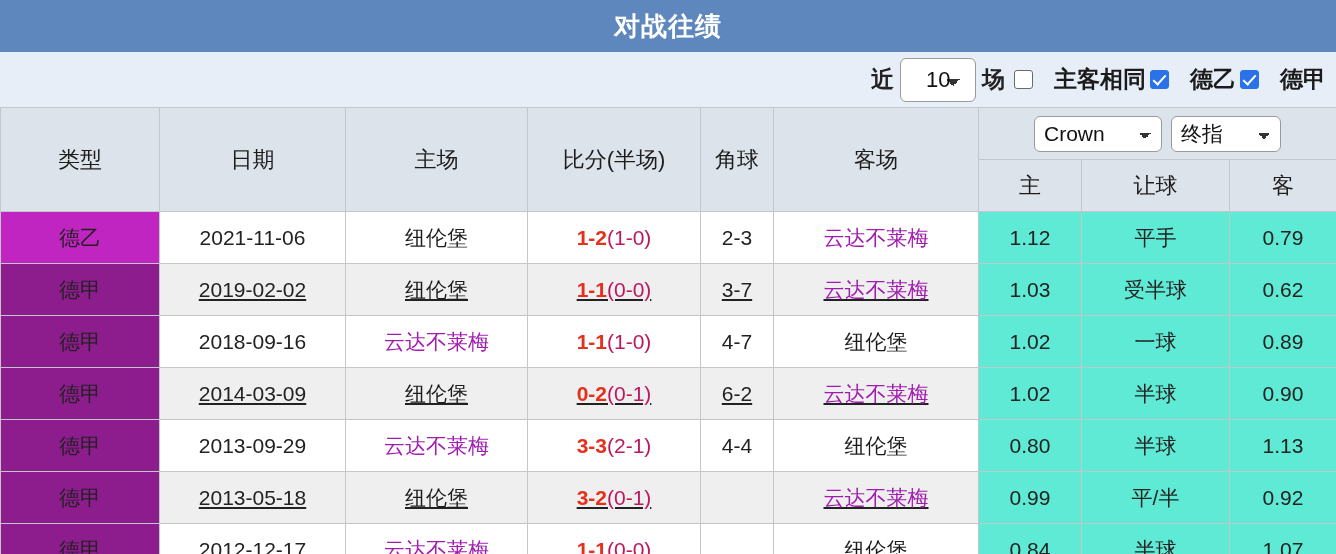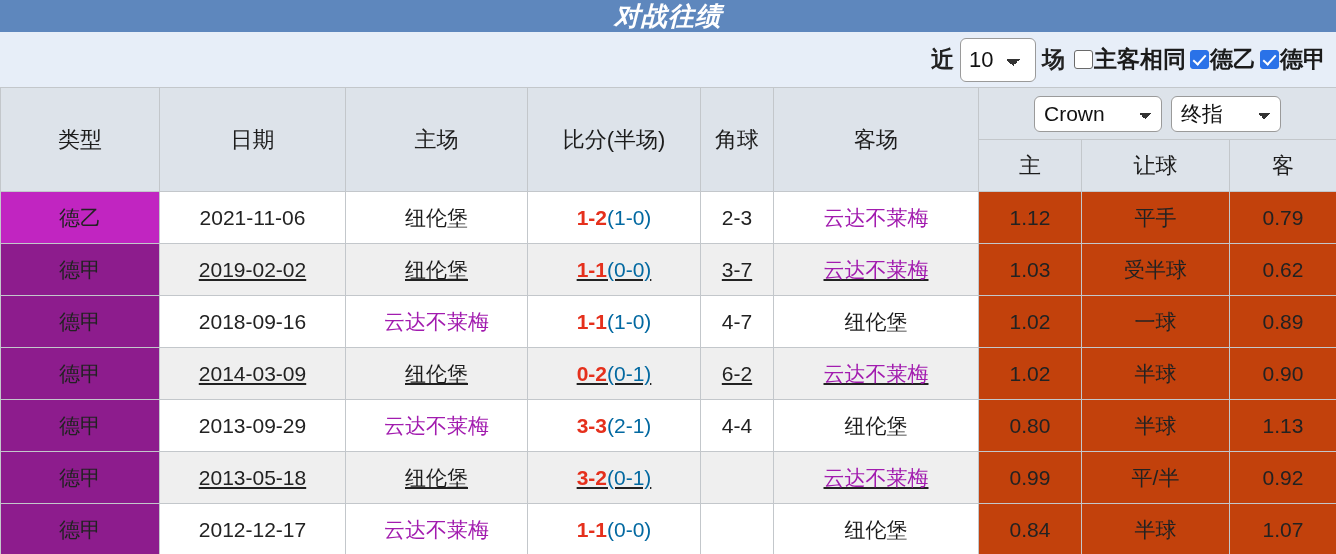--- a/index.html
+++ b/index.html
@@ -6,27 +6,26 @@
   html, body {
     width: 1336px;
     height: 554px;
     overflow: hidden;
     background: #ffffff;
     font-family: "Liberation Sans", "DejaVu Sans", sans-serif;
   }
 
   
   .title-bar {
-    height: 32px;
+    height: 52px;
     background: #5e87bd;
     display: flex;
     align-items: center;
     justify-content: center;
     position: relative;
-    font-style: italic;
   }
   .title-bar .title {
     color: #ffffff;
     font-size: 26px;
     font-weight: bold;
     letter-spacing: 1px;
   }
 
   
   .filter-bar {
@@ -40,21 +39,21 @@
     font-size: 23px;
     color: #1b1b1b;
   }
   .filter-bar .fb-text { font-size: 23px; font-weight: bold; color:#222; }
   .filter-bar .lbl-jin { margin-right: 6px; }
   .filter-bar .lbl-chang { margin: 0 7px 0 6px; }
 
   select.count-select {
     font-family: "Liberation Sans", sans-serif;
     font-size: 22px;
-    padding: 3px 4px 3px 8px;
+    padding: 3px 4px 3px 25px;
     border: 1px solid #9a9a9a;
     border-radius: 6px;
     background: #ffffff;
     color: #111;
     height: 44px;
     width: 76px;
     appearance: none;
     -webkit-appearance: none;
     background-image:
       linear-gradient(45deg, transparent 50%, #333 50%),
@@ -89,21 +88,21 @@
   }
   input[type=checkbox].cb:checked::after {
     content: "";
     position: absolute;
     left: 5px; top: 1px;
     width: 5px; height: 11px;
     border: solid #fff;
     border-width: 0 2.5px 2.5px 0;
     transform: rotate(42deg);
   }
-  .chk-label { font-size: 23px; font-weight: bold; color:#1b1b1b; margin-right: 2px; }
+  .chk-label { font-size: 23px; font-weight: bold; color:#1b1b1b; margin-right: 2px; padding-left: 20px; }
 
   
   table.main {
     width: 1336px;
     border-collapse: collapse;
     table-layout: fixed;
   }
   table.main th, table.main td {
     border: 1px solid #c3c7cb;
     font-size: 21px;
@@ -164,26 +163,26 @@
   td.type-cell {
     color: #ffffff;
     font-size: 22px;
     border-left: none;
   }
   td.type-cell.de2 { background: #c125c1; }
   td.type-cell.de1 { background: #8d1c8d; }
 
   tr.r-odd  td.norm { background: #ffffff; }
   tr.r-even td.norm { background: #efefef; text-decoration: underline; }
-  td.odds { background: #c2410c; }
+  td.odds { background: #5eead4; }
 
   .team-green { color: #a21caf; }
   .team-plain { color: #1b1b1b; }
   .score-main { color: #e5301c; font-weight: bold; }
-  .score-half { color: #0369a1; }
+  .score-half { color: #be185d; }
 </style>
 </head>
 <body>
 
 <div class="title-bar">
   <div class="title">对战往绩</div>
 </div>
 
 <div class="filter-bar">
   <span class="fb-text lbl-jin">近</span>

